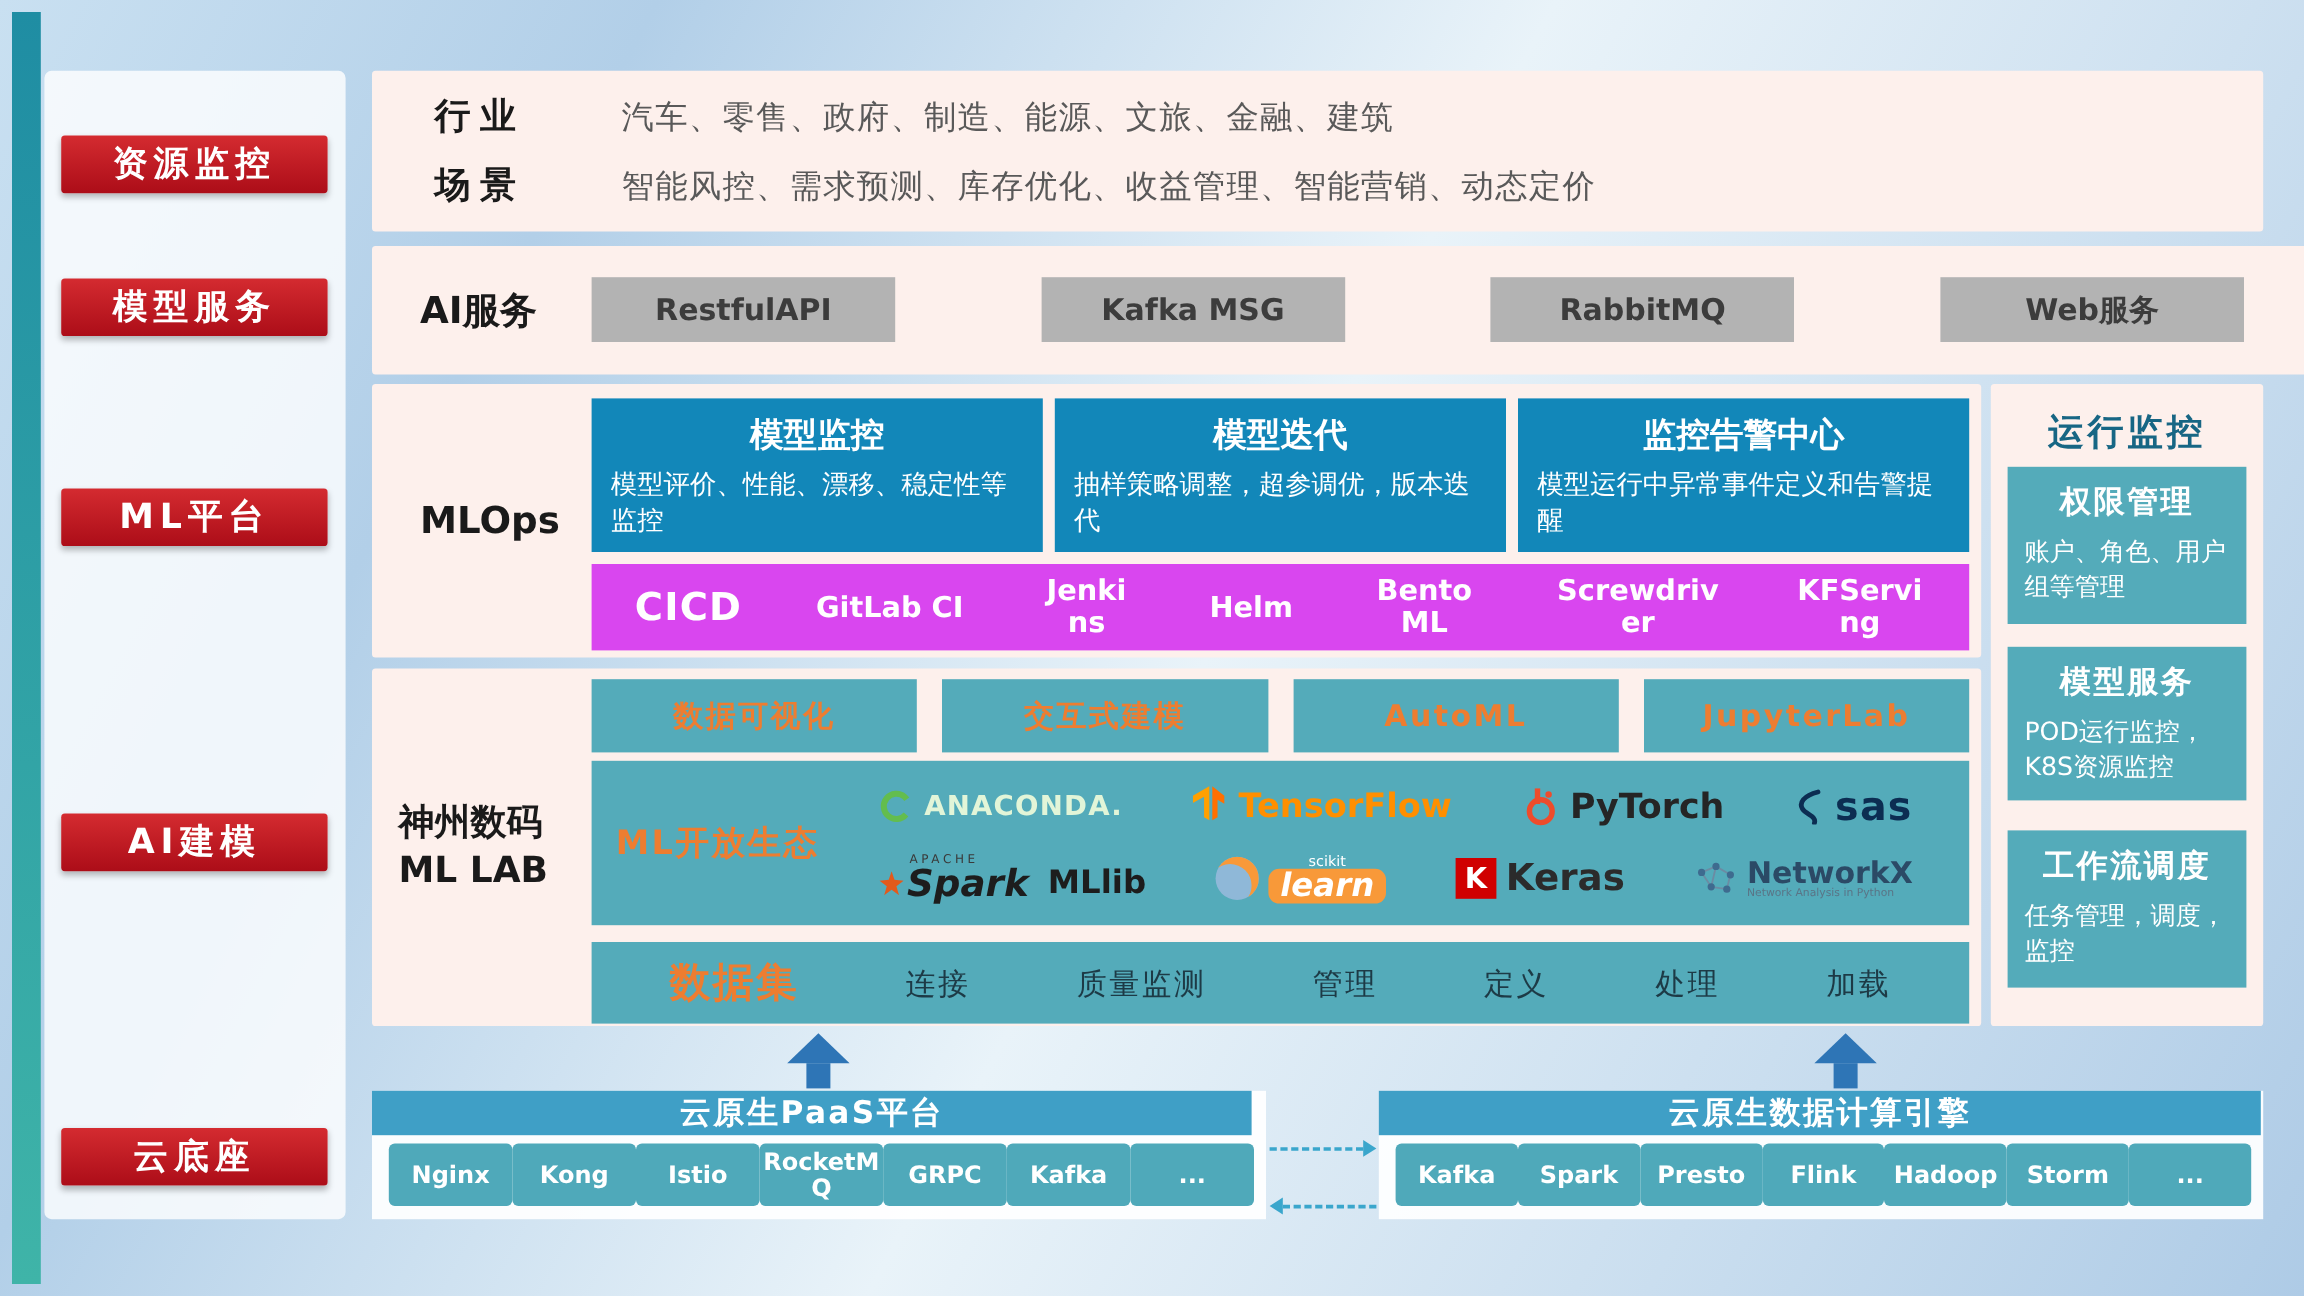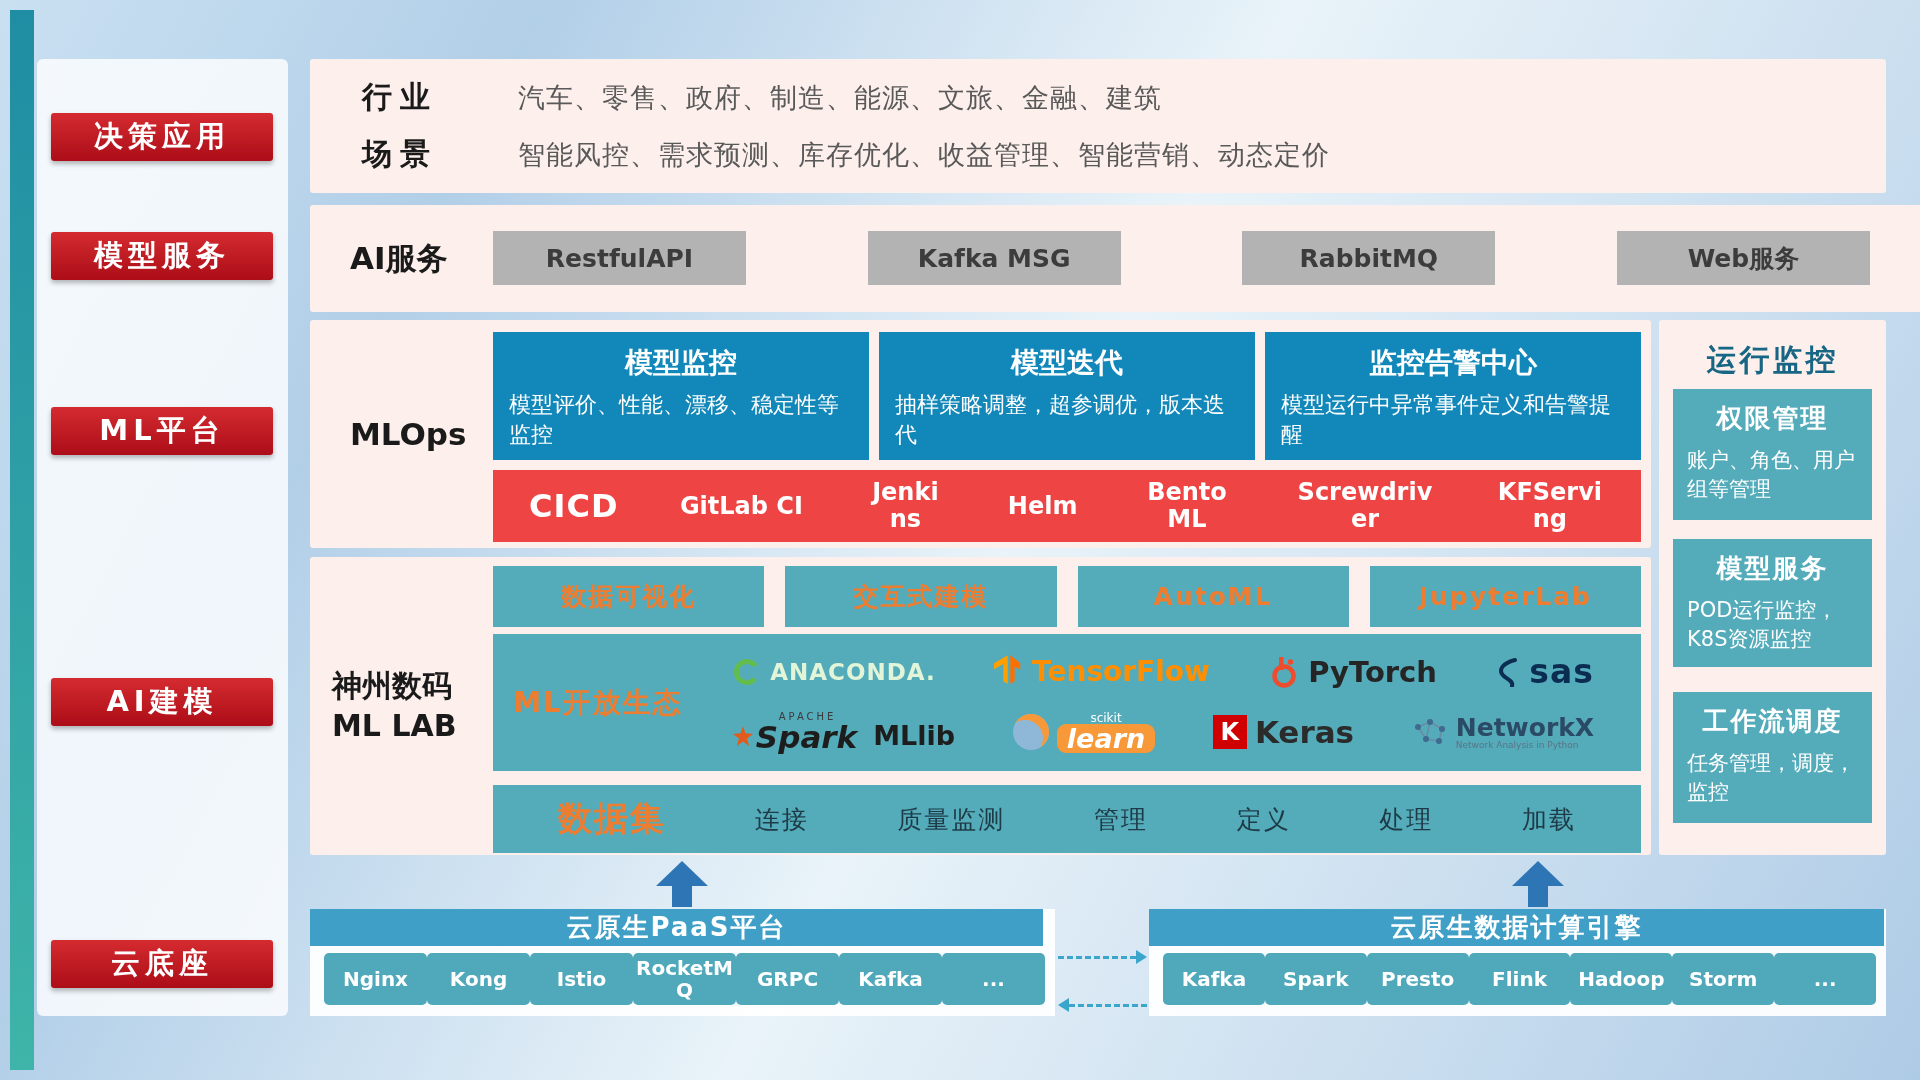--- a/index.html
+++ b/index.html
@@ -27,21 +27,21 @@
     font-size:31px;font-weight:bold;color:#1a1a1a;}
   .svc-row{position:absolute;left:183px;top:26px;width:1377px;display:flex;justify-content:space-between;}
   .svc-btn{width:253px;height:54px;background:#b3b3b3;color:#3c3c3c;font-weight:bold;font-size:25px;
     display:flex;align-items:center;justify-content:center;}
   
   .band3{left:310px;top:320px;width:1341px;height:228px;}
   .ml-cards{position:absolute;left:183px;top:12px;width:1148px;height:128px;display:flex;gap:10px;}
   .mlcard{flex:1;background:#1287b9;color:#fff;padding:8px 16px;box-sizing:border-box;}
   .mlcard .t{text-align:center;font-size:28px;font-weight:bold;margin:4px 0 8px;}
   .mlcard .d{font-size:22px;line-height:1.35;}
-  .cicd-bar{position:absolute;left:183px;top:150px;width:1148px;height:72px;background:#ef4444;
+  .cicd-bar{position:absolute;left:183px;top:150px;width:1148px;height:72px;background:#d946ef;
     display:flex;align-items:center;justify-content:space-between;padding:0 36px;box-sizing:border-box;color:#fff;}
   .cicd-label{font-size:32px;font-weight:bold;letter-spacing:1px;}
   .cicd-tool{font-size:24px;font-weight:bold;text-align:center;line-height:1.12;word-break:break-all;}
   .ct-gitlab{white-space:nowrap}.ct-jenkins{width:82px}.ct-bentoml{width:96px}.ct-screw{width:137px}.ct-kfs{width:110px}
   
   .band4{left:310px;top:557px;width:1341px;height:298px;}
   .mllab-label{position:absolute;left:22px;top:0;bottom:0;width:170px;display:flex;flex-direction:column;
     justify-content:center;font-size:30px;font-weight:bold;color:#1a1a1a;line-height:1.35;}
   .lab-tools{position:absolute;left:183px;top:9px;width:1148px;height:61px;display:flex;gap:21px;}
   .lab-tool{flex:1;background:#54abba;color:#ed7d31;font-weight:bold;font-size:25px;
@@ -50,21 +50,21 @@
   .eco-label{width:210px;display:flex;align-items:center;justify-content:center;color:#ed7d31;
     font-weight:bold;font-size:28px;letter-spacing:2px;}
   .eco-logos{flex:1;display:flex;flex-direction:column;justify-content:space-around;padding:8px 18px 8px 0;}
   .eco-row{display:flex;align-items:center;justify-content:space-around;}
   .logo{display:flex;align-items:center;gap:8px;}
   .anaconda-text{font-size:23px;font-weight:bold;color:#e2f5d8;letter-spacing:1px;}
   .tf-text{font-size:28px;font-weight:bold;color:#ff8f00;}
   .pt-text{font-size:29px;font-weight:600;color:#252525;}
   .sas-text{font-size:33px;font-weight:bold;color:#0c2d52;letter-spacing:1px;}
   .spark-wrap{display:flex;align-items:flex-end;gap:16px;}
-  .spark-col{display:flex;flex-direction:column;align-items:center;line-height:1;}
+  .spark-col{display:flex;flex-direction:column;align-items:flex-start;line-height:1;}
   .apache-text{font-size:10px;letter-spacing:3px;color:#3a3a3a;margin-left:26px;}
   .spark-row{display:flex;align-items:center;gap:2px;}
   .spark-text{font-size:31px;font-weight:bold;font-style:italic;color:#1d1d1d;}
   .mllib-text{font-size:27px;font-weight:bold;color:#1d1d1d;padding-bottom:2px;}
   .sk-circle{width:36px;height:36px;border-radius:50%;background:#8fb8d8;
     box-shadow:inset -6px 6px 0 #f89939;}
   .sk-col{display:flex;flex-direction:column;align-items:center;line-height:1;}
   .sk-small{font-size:12px;color:#fff;}
   .sk-big{font-size:27px;font-weight:bold;font-style:italic;color:#fff;background:#f89939;
     border-radius:9px;padding:1px 10px;}
@@ -111,21 +111,21 @@
   .head-left{width:0;height:0;border-top:7px solid transparent;border-bottom:7px solid transparent;border-right:11px solid #3aa6cc;}
 </style>
 </head>
 <body>
 
 <div class="stage">
 
   <div class="edge-strip"></div>
 
   <aside class="sidebar">
-    <div class="side-btn sb0">决策应用</div>
+    <div class="side-btn sb0">资源监控</div>
     <div class="side-btn sb1">模型服务</div>
     <div class="side-btn sb2">ML平台</div>
     <div class="side-btn sb3">AI建模</div>
     <div class="side-btn sb4">云底座</div>
   </aside>
 
   <section class="panel band1">
     <div class="ind-row">
       <span class="ind-label">行业</span>
       <span class="ind-text">汽车、零售、政府、制造、能源、文旅、金融、建筑</span>

